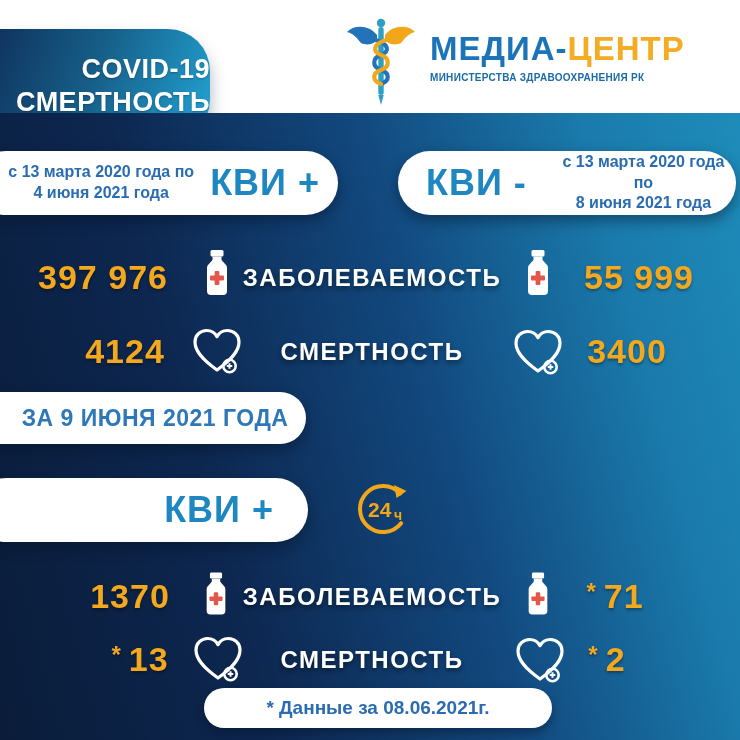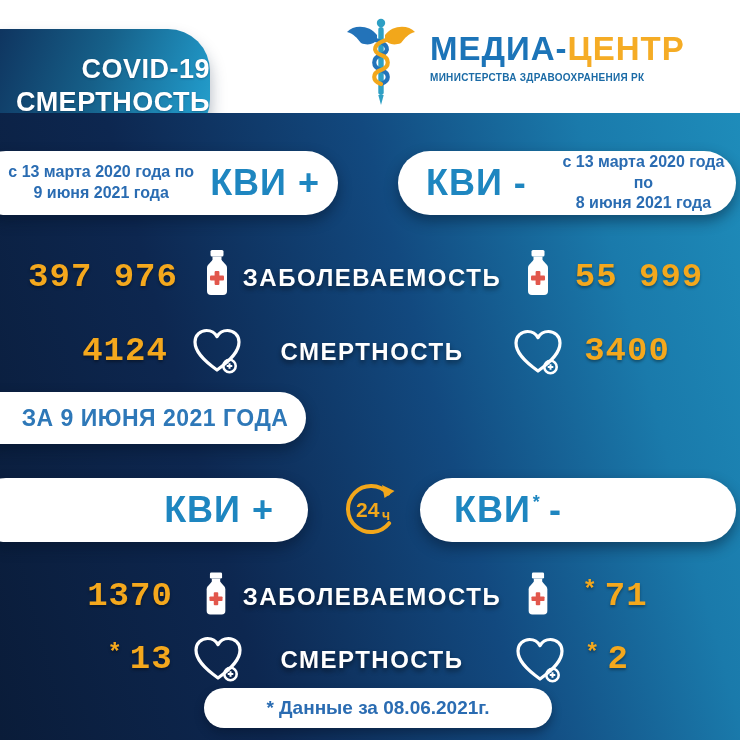--- a/index.html
+++ b/index.html
@@ -48,21 +48,21 @@
   .sup-ast{font-size:18px;position:relative;top:-14px;margin-left:2px;}
   .dash{margin-left:8px;}
 
   #pill-footnote{left:204px;top:688px;width:348px;height:40px;justify-content:center;
         border-radius:24px;box-shadow:0 5px 10px rgba(4,18,38,.4);}
   .footnote-text{color:#2a6cb2;font-weight:bold;font-size:19px;white-space:nowrap;text-align:right;}
 
   
   .stat-num{position:absolute;transform:translate(-50%,-50%);color:#f4a81d;font-weight:bold;
             font-size:34px;letter-spacing:1px;white-space:nowrap;
-            text-shadow:0 2px 3px rgba(0,0,0,.35);font-family:Liberation Mono, monospace;}
+            text-shadow:0 2px 3px rgba(0,0,0,.35);}
   .stat-num .ast{font-size:24px;position:relative;top:-8px;margin-right:7px;}
   .stat-label{position:absolute;transform:translate(-50%,-50%);color:#ffffff;font-weight:bold;
             font-size:24px;letter-spacing:1.5px;white-space:nowrap;
             text-shadow:0 3px 5px rgba(0,0,0,.45);}
   .icon-wrap{position:absolute;transform:translate(-50%,-50%);display:flex;}
 </style>
 </head>
 <body>
 
 <div class="canvas">
@@ -89,21 +89,21 @@
       <span class="blue">МЕДИА-</span><span class="yellow">ЦЕНТР</span>
     </div>
     <div class="logo-subtitle">МИНИСТЕРСТВА ЗДРАВООХРАНЕНИЯ РК</div>
   </div>
 
   <div class="panel"></div>
 
   <div class="pill" id="pill-kvi-plus-total">
     <div class="period">
       <div>с 13 марта 2020 года по</div>
-      <div>9 июня 2021 года</div>
+      <div>4 июня 2021 года</div>
     </div>
     <div class="kvi-big">КВИ +</div>
   </div>
 
   <div class="pill" id="pill-kvi-minus-total">
     <div class="kvi-big">КВИ -</div>
     <div class="period">
       <div>с 13 марта 2020 года по</div>
       <div>8 июня 2021 года</div>
     </div>
@@ -150,32 +150,29 @@
   <div class="stat-num" style="left:627px;top:351px">3400</div>
 
   <div class="pill" id="pill-date-daily">
     <div class="date-daily-text">ЗА 9 ИЮНЯ 2021 ГОДА</div>
   </div>
 
   <div class="pill" id="pill-kvi-plus-daily">
     <div class="kvi-big">КВИ +</div>
   </div>
 
-  <div class="icon-wrap" style="left:371px;top:509px">
+  <div class="icon-wrap" style="left:383px;top:509px">
     <svg width="58" height="58" viewBox="0 0 58 58">
       <path d="M46.1 13.6 A 23 23 0 1 0 47.1 43.2" fill="none" stroke="#f2a71b" stroke-width="4" stroke-linecap="round"></path>
       <path d="M40 5 L52.5 11 L42.5 18 Z" fill="#f2a71b"></path>
       <text x="14" y="37" font-size="21" font-weight="bold" fill="#f2a71b">24</text>
       <text x="40" y="40" font-size="14" font-weight="bold" fill="#f2a71b">ч</text>
     </svg>
   </div>
 
-  <div class="pill" id="pill-kvi-minus-daily">
-    <div class="kvi-big"><span>КВИ</span><span class="sup-ast">*</span><span class="dash">-</span></div>
-  </div>
 
   <div class="stat-num" style="left:130px;top:596px">1370</div>
   <div class="icon-wrap" style="left:216px;top:594px">
     <svg width="28" height="44" viewBox="0 0 30 46">
       <rect x="8.5" y="0" width="13" height="6.5" rx="1.5" fill="#fff"></rect>
       <rect x="10.5" y="6.5" width="9" height="5" fill="#fff"></rect>
       <path d="M10.5 10 L19.5 10 L24 15 Q25 16.2 25 18 L25 41 Q25 45 21 45 L9 45 Q5 45 5 41 L5 18 Q5 16.2 6 15 Z" fill="#fff"></path>
       <rect x="12.6" y="21" width="4.8" height="14" rx="1" fill="#e2574c"></rect>
       <rect x="8" y="25.6" width="14" height="4.8" rx="1" fill="#e2574c"></rect>
     </svg>

